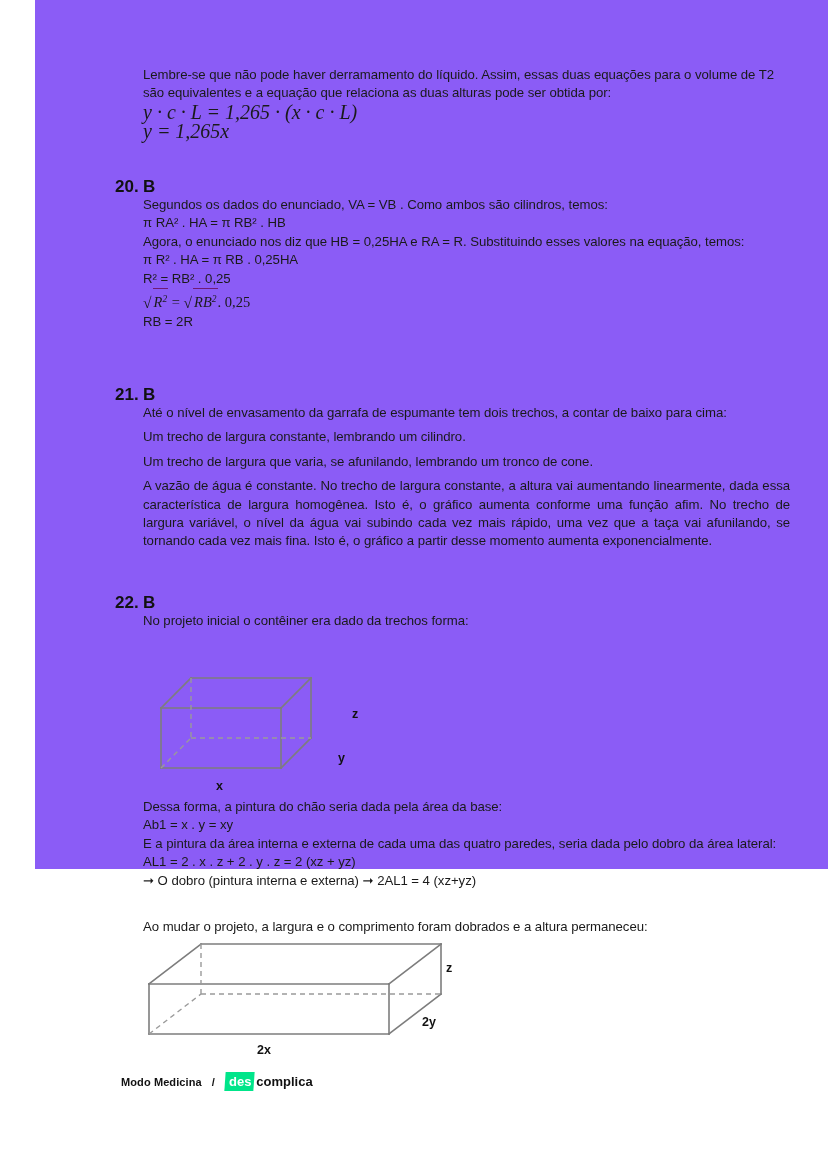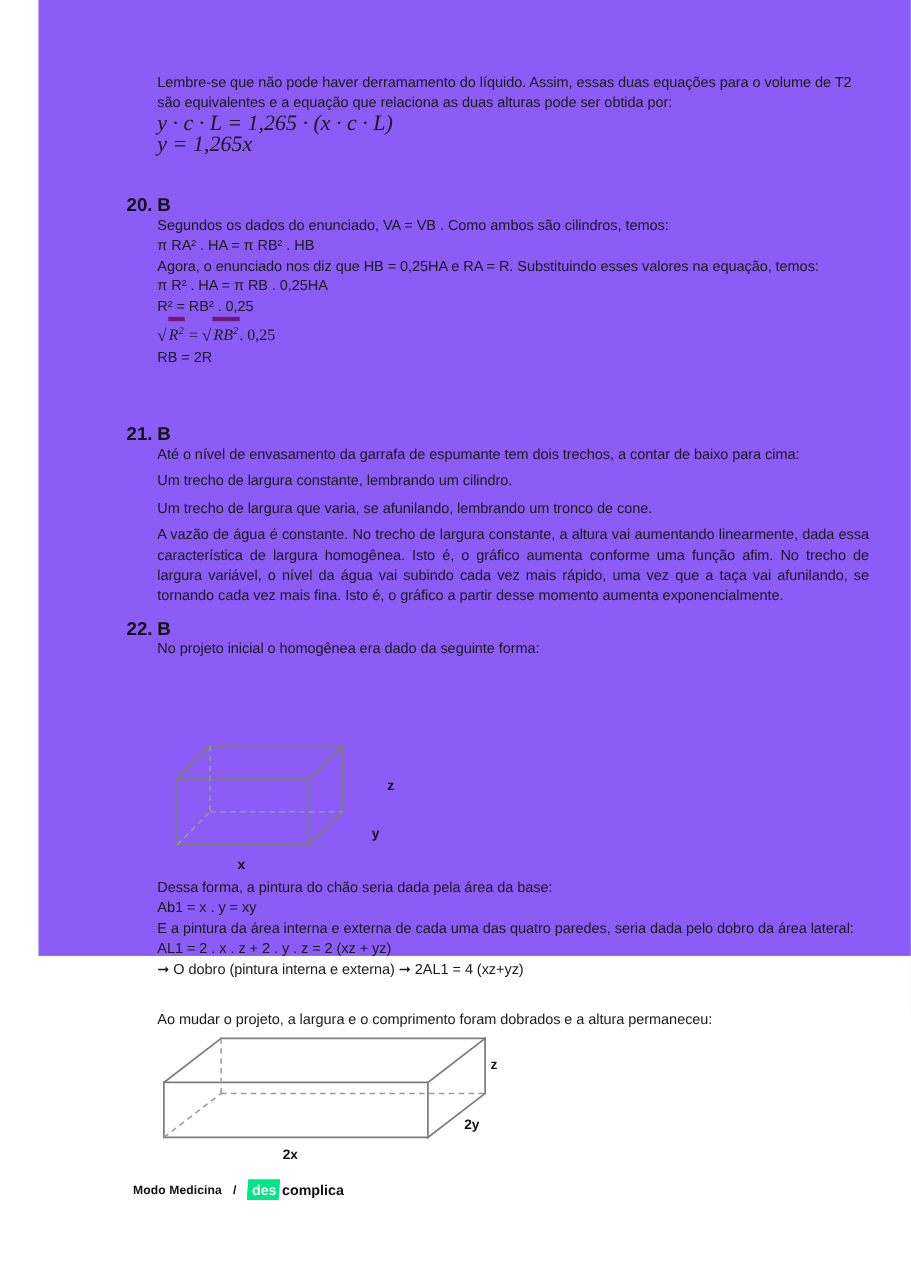--- a/index.html
+++ b/index.html
@@ -61,21 +61,21 @@
     font-family: "Liberation Serif", serif;
     font-size: 14.5px;
     line-height: 21px;
     color: #1a1a1a;
   }
   .rad {
     display: inline-block;
     position: relative;
     font-style: italic;
     padding: 0 1px 0 1px;
-    border-top: 4px solid #701a75;
+    border-top: 1px solid #701a75;
     margin-left: 1px;
   }
   .radsign {
     font-style: normal;
     font-size: 15.5px;
     display: inline-block;
     vertical-align: -1px;
   }
   sup.sm {
     font-size: 9.5px;
@@ -187,26 +187,26 @@
       <p class="line">Até o nível de envasamento da garrafa de espumante tem dois trechos, a contar de baixo para cima:</p>
       <div class="gap-sm"></div>
       <p class="line">Um trecho de largura constante, lembrando um cilindro.</p>
       <div class="gap-sm"></div>
       <p class="line">Um trecho de largura que varia, se afunilando, lembrando um tronco de cone.</p>
       <div class="gap-sm"></div>
       <p class="line para-justify">A vazão de água é constante. No trecho de largura constante, a altura vai aumentando linearmente, dada essa característica de largura homogênea. Isto é, o gráfico aumenta conforme uma função afim. No trecho de largura variável, o nível da água vai subindo cada vez mais rápido, uma vez que a taça vai afunilando, se tornando cada vez mais fina. Isto é, o gráfico a partir desse momento aumenta exponencialmente.</p>
     </div>
   </div>
 
-  <div class="qblock" style="top:563px;">
+  <div class="qblock" style="top:594px;">
     <div class="qhead">
       <span class="qnum">22.</span><span>B</span>
     </div>
     <div class="qbody">
-      <p class="line">No projeto inicial o homogênea era dado da seguinte forma:</p>
+      <p class="line">No projeto inicial o contêiner era dado da trechos forma:</p>
     </div>
   </div>
 
   <div class="diagram" style="left:105px; top:640px;">
     <svg width="280" height="155" viewBox="0 0 280 155" xmlns="http://www.w3.org/2000/svg">
 
       <g stroke="#7d7d7d" stroke-width="1.6" fill="none" stroke-linecap="square">
 
         <path d="M21,68 L21,128"></path>
         <path d="M21,128 L141,128"></path>

